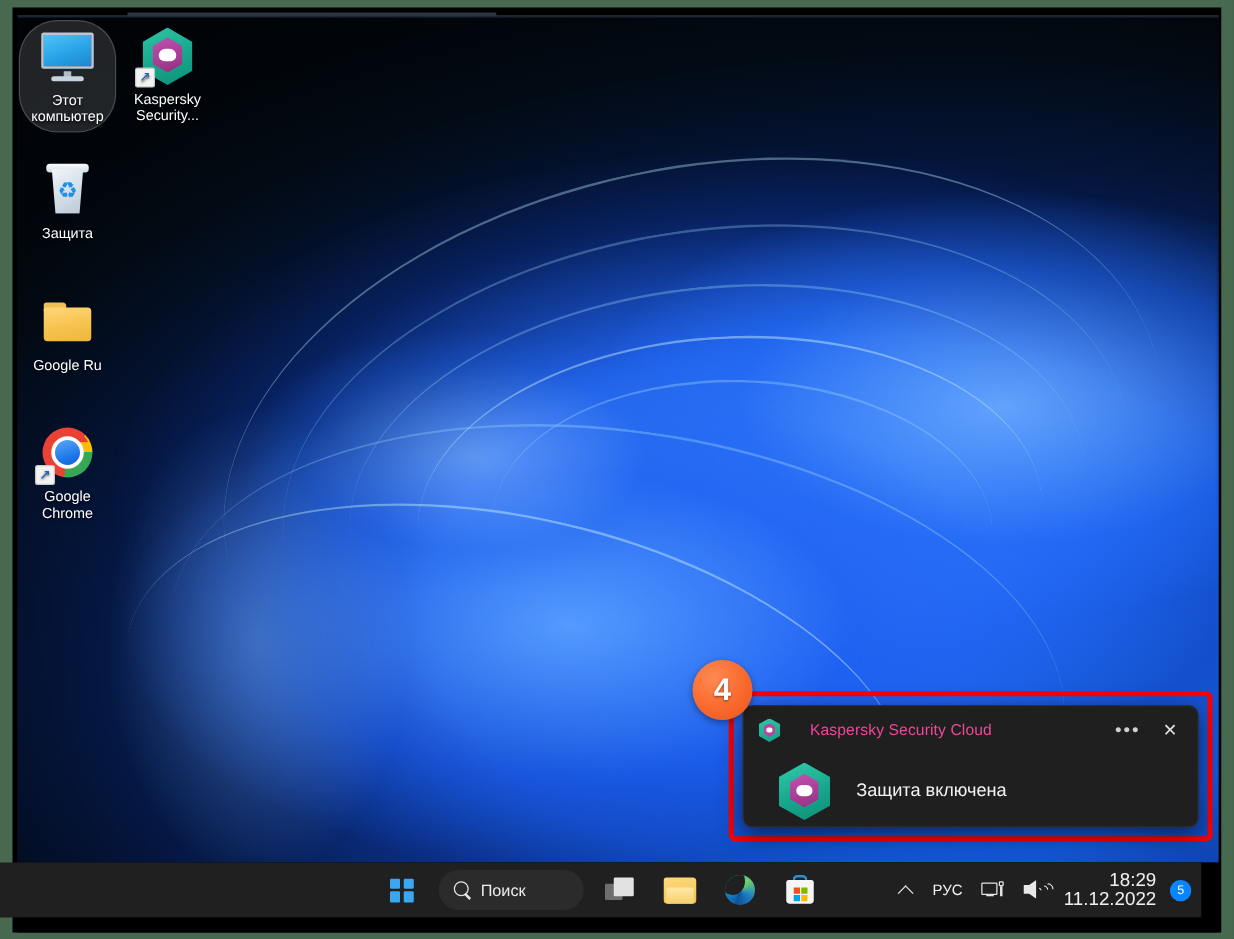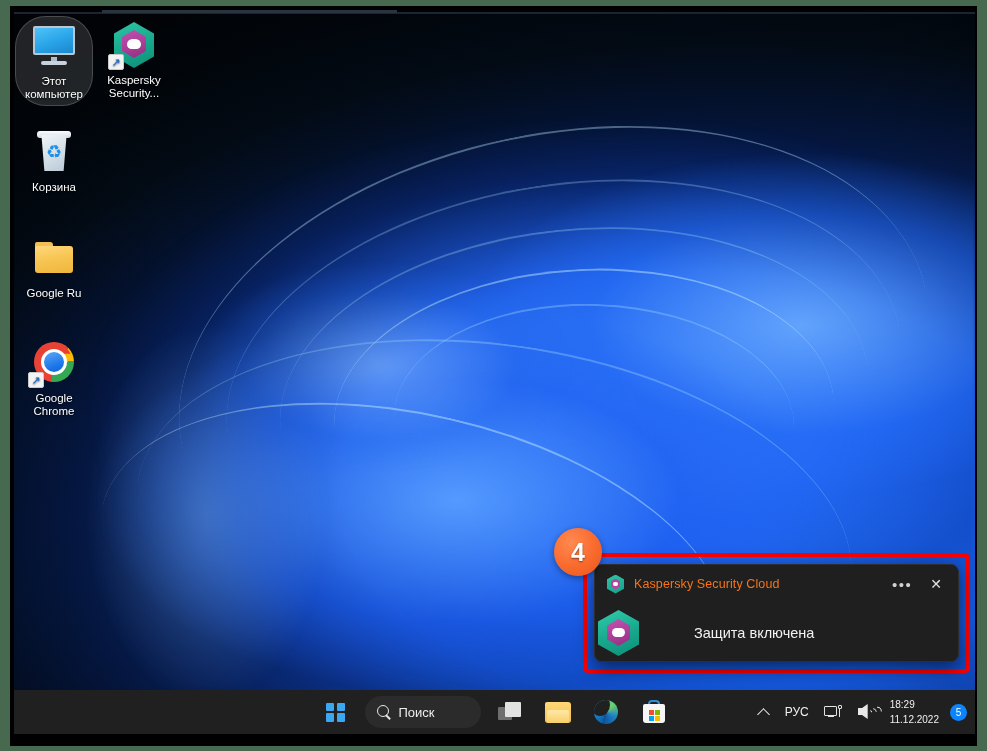--- a/index.html
+++ b/index.html
@@ -181,33 +181,33 @@
     background:linear-gradient(160deg,#2fc4a4 0%,#14a089 100%);
     clip-path:polygon(50% 0%,100% 25%,100% 75%,50% 100%,0% 75%,0% 25%);
   }
   .mini-hex .i {
     position:absolute; left:4px; top:4px; width:9px; height:11px;
     background:#b8459f;
     clip-path:polygon(50% 0%,100% 25%,100% 75%,50% 100%,0% 75%,0% 25%);
   }
   .mini-hex .i::after { content:""; position:absolute; left:2px; top:3.5px; width:5px; height:4px; background:#fff; border-radius:3px; }
   #notif-app-name {
-    margin-left:10px; color:#f97316; font-size:12.5px; letter-spacing:.1px;
+    margin-left:24px; color:#ec4899; font-size:12.5px; letter-spacing:.1px;
     white-space:nowrap; flex:1 1 auto;
   }
   #notif-more {
     color:#d0d0d0; font-size:15px; letter-spacing:1.5px; line-height:1;
     padding:4px 6px; margin-right:4px; cursor:default;
   }
   #notif-close {
     color:#e0e0e0; font-size:14px; line-height:1; padding:4px 8px; cursor:default;
   }
   #notif-body {
     position:absolute; left:0; top:38px; width:100%; height:60px;
-    display:flex; align-items:center; padding-left:3px;gap:34px;
+    display:flex; align-items:center; padding-left:28px;
   }
   .big-hex { position:relative; width:41px; height:46px; flex:0 0 auto; }
   .big-hex .o {
     position:absolute; inset:0;
     background:linear-gradient(160deg,#33cbaa 0%,#17a78c 55%,#0e8f78 100%);
     clip-path:polygon(50% 0%,100% 25%,100% 75%,50% 100%,0% 75%,0% 25%);
   }
   .big-hex .i {
     position:absolute; left:9px; top:9px; width:23px; height:27px;
     background:linear-gradient(160deg,#c552b1 0%,#a83d96 60%,#93307f 100%);
@@ -222,21 +222,21 @@
     border-radius:50%;
     background:radial-gradient(circle at 36% 30%,#ff8a52 0%,#f9692c 55%,#e8541c 100%);
     color:#fff; font-size:25px; font-weight:bold;
     display:flex; align-items:center; justify-content:center;
     text-shadow:0 1px 2px rgba(0,0,0,.5);
     box-shadow:0 2px 6px rgba(0,0,0,.4);
   }
 
   
   #taskbar {
-    position:absolute; left:14px; top:690px; width:961px; height:44px;
+    position:absolute; left:0; top:690px; width:961px; height:44px;
     background:#202020;
     display:flex; align-items:center;
   }
   #tb-center {
     position:absolute; left:0; top:0; width:100%; height:100%;
     display:flex; align-items:center; justify-content:center; gap:10px;
   }
   .tb-btn {
     width:38px; height:38px; border-radius:5px;
     display:flex; align-items:center; justify-content:center;
@@ -292,21 +292,21 @@
   .ic-volume { position:relative; width:19px; height:16px; }
   .ic-volume .spk { position:absolute; left:0; top:4px; width:5px; height:7px; background:#e8e8e8; }
   .ic-volume .cone { position:absolute; left:4px; top:0px; width:6px; height:15px; background:#e8e8e8; clip-path:polygon(0% 28%,100% 0%,100% 100%,0% 72%); }
   .ic-volume .w1, .ic-volume .w2, .ic-volume .w3 {
     position:absolute; border:1.4px solid #e8e8e8; border-radius:50%;
     border-color:#e8e8e8 transparent transparent transparent;
   }
   .ic-volume .w1 { left:10px; top:5.5px; width:4px; height:5px; transform:rotate(45deg); }
   .ic-volume .w2 { left:11.5px; top:3.5px; width:7px; height:9px; transform:rotate(45deg); }
   .ic-volume .w3 { left:13px; top:1.5px; width:10px; height:13px; transform:rotate(45deg); }
-  #tb-clock { text-align:left; line-height:15px; font-size:10px; padding:0 6px 0 4px; cursor:default; }
+  #tb-clock { text-align:right; line-height:15px; font-size:15px; padding:0 6px 0 4px; cursor:default; }
   #tb-notifcount {
     width:17px; height:17px; border-radius:50%; background:#0a84ff; color:#fff;
     font-size:10px; display:flex; align-items:center; justify-content:center;
     margin-left:3px; cursor:default;
   }
   #tb-lang { font-size:12px; padding:6px 6px; cursor:default; }
 
   #belowbar { position:absolute; left:14px; top:734px; width:961px; height:12px; background:#000; }
 </style>
 </head>
@@ -350,21 +350,21 @@
     </div>
     <div>Kaspersky Security...</div>
   </div>
 
   <div class="dicon" style="left:15px;top:128px;">
     <div class="glyph ic-bin">
       <div class="lid"></div>
         <div class="body"></div>
       <div class="rec">♻</div>
     </div>
-    <div>Корзина</div>
+    <div>Защита</div>
   </div>
 
   <div class="dicon" style="left:15px;top:234px;">
     <div class="glyph ic-folder">
       <div class="tab"></div>
         <div class="main"></div>
     </div>
     <div>Google Ru</div>
   </div>
 

